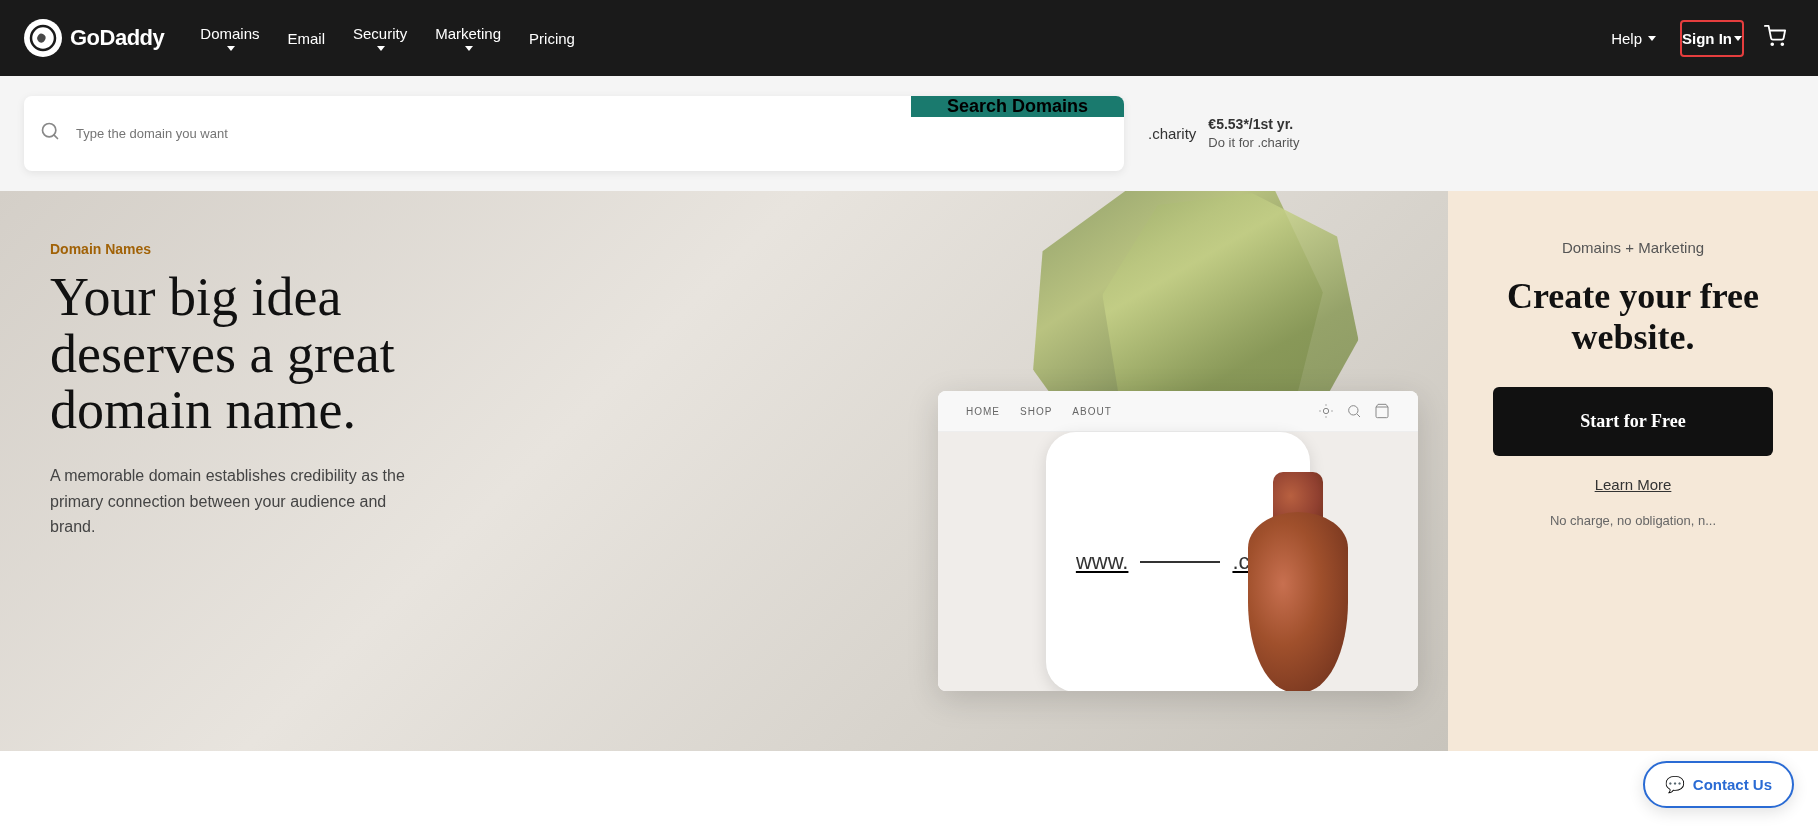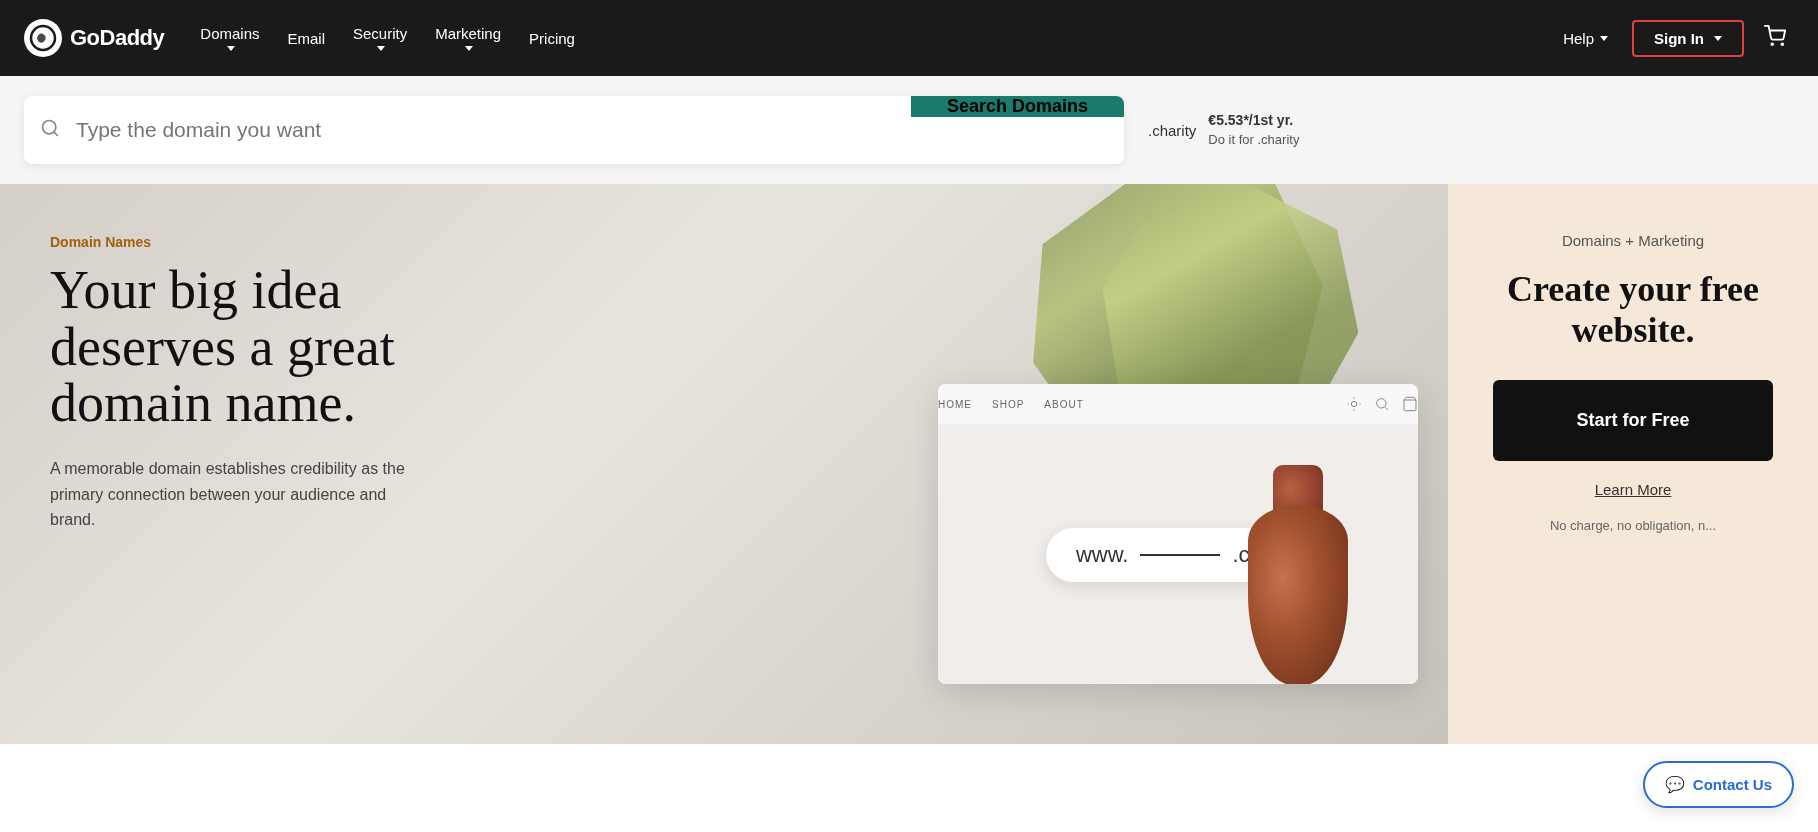--- a/index.html
+++ b/index.html
@@ -80,25 +80,25 @@
       cursor: pointer;
       display: flex;
       align-items: center;
       gap: 4px;
       border-radius: 4px;
     }
     .signin-btn {
       color: #fff;
       font-size: 15px;
       font-weight: 600;
-      padding: 8px 20px;
-      cursor: pointer;
-      display: flex;
-      align-items: center;
-      gap: 8px;
+      padding: 8px 0;
+      cursor: pointer;
+      display: flex;
+      align-items: center;
+      gap: 0;
       border: 2px solid #e53e3e;
       border-radius: 4px;
       background: transparent;
     }
     .cart-icon {
       color: #fff;
       font-size: 20px;
       cursor: pointer;
       padding: 8px;
     }
@@ -124,23 +124,23 @@
     }
     .search-icon-wrap {
       padding: 0 16px;
       color: #888;
       font-size: 18px;
     }
     .search-input {
       flex: 1;
       border: none;
       outline: none;
-      font-size: 21px;
+      font-size: 13px;
       color: #000000;
-      padding: 22px 0;
+      padding: 30px 0;
       background: transparent;
     }
     .search-btn {
       background: #1a7a6e;
       color: #000000;
       border: none;
       padding: 0 36px;
       height: 100%;
       font-size: 18px;
       font-weight: 600;
@@ -231,21 +231,21 @@
       right: 30px;
       width: 480px;
       height: 300px;
       background: #fff;
       border-radius: 8px;
       box-shadow: 0 8px 32px rgba(0,0,0,0.15);
       overflow: hidden;
     }
     .mockup-nav {
       background: #f8f8f8;
-      padding: 12px 0;
+      padding: 12px 28px;
       display: flex;
       align-items: center;
       gap: 20px;
       border-bottom: 1px solid #eee;
     }
     .mockup-nav-item {
       font-size: 10px;
       color: #666;
       letter-spacing: 1px;
       text-transform: uppercase;
@@ -254,23 +254,23 @@
       margin-left: auto;
       display: flex;
       gap: 12px;
       color: #888;
       font-size: 14px;
     }
     .mockup-body {
       background: #f0edea;
       height: calc(100% - 40px);
       display: flex;
-      align-items: center;
       justify-content: center;
       position: relative;
+      text-decoration: underline;
     }
     .url-bar {
       background: #fff;
       border-radius: 30px;
       padding: 14px 30px;
       display: flex;
       align-items: center;
       gap: 8px;
       font-size: 22px;
       font-weight: 500;
@@ -364,27 +364,28 @@
       font-weight: 800;
       color: #111;
       line-height: 1.15;
       font-family: Georgia, 'Times New Roman', serif;
     }
     .start-free-btn {
       background: #111;
       color: #fff;
       border: none;
       border-radius: 6px;
-      padding: 30px 40px;
+      padding: 24px 40px;
       font-size: 18px;
       font-weight: 700;
       cursor: pointer;
       width: 100%;
       max-width: 280px;
       margin-top: 8px;
+      font-family: Liberation Serif, serif;
     }
     .learn-more-link {
       font-size: 15px;
       color: #333;
       text-decoration: underline;
       cursor: pointer;
       font-weight: 500;
     }
     .no-charge-text {
       font-size: 13px;

